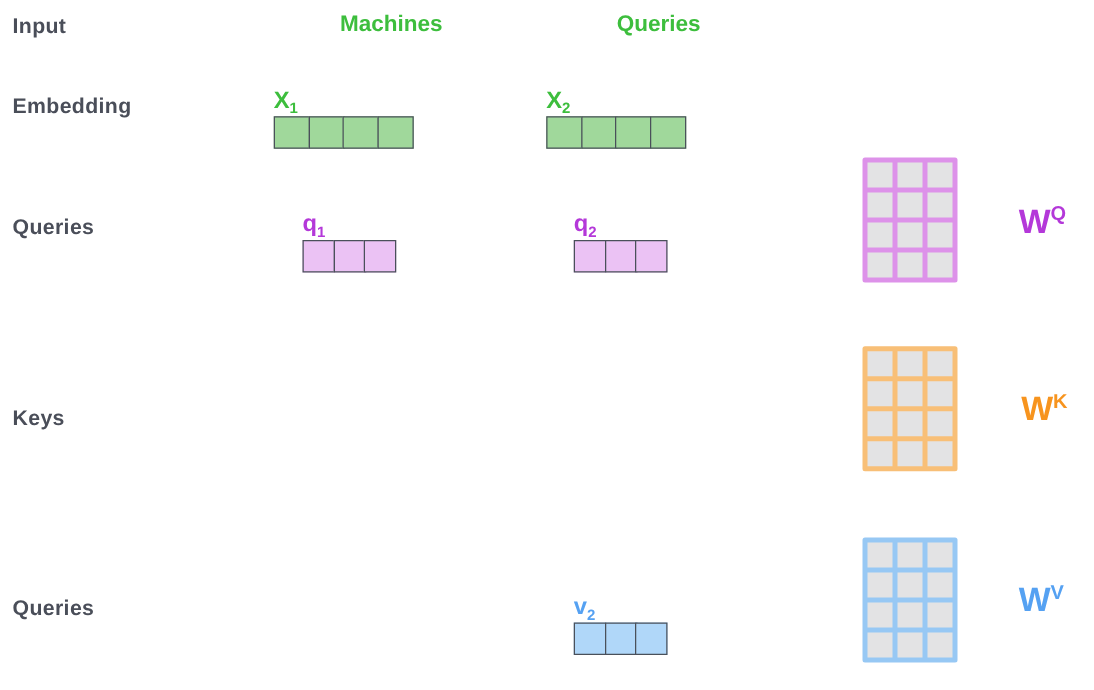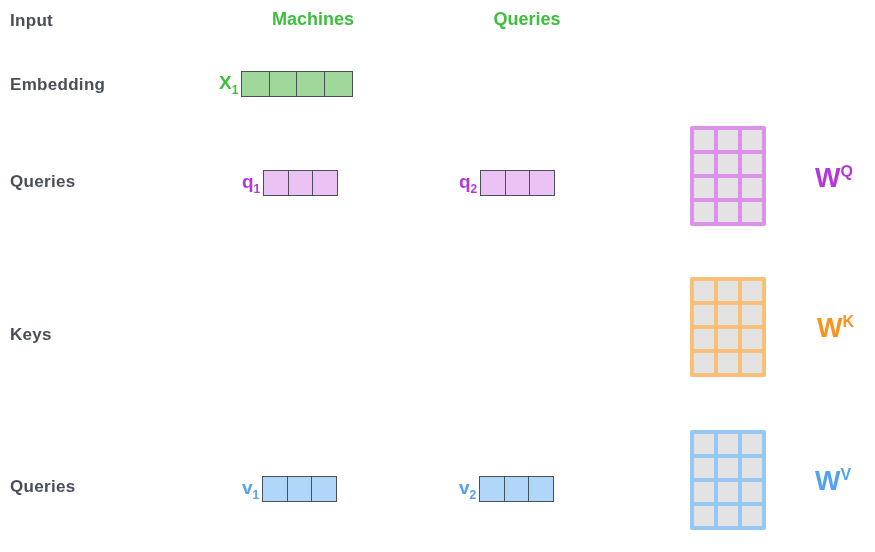--- a/index.html
+++ b/index.html
@@ -17,21 +17,21 @@
   #lbl-keys{top:325px}
   #lbl-values{top:477px}
 
   .token-header{
     position:absolute;top:9px;width:120px;text-align:center;
     font-size:18px;font-weight:700;color:var(--green);
   }
   #tok-1{left:253px}
   #tok-2{left:467px}
 
-  .vec-group{position:absolute;display:flex;align-items:center;}
+  .vec-group{position:absolute;display:flex;flex-direction:column;}
   .vlabel{font-weight:700;font-size:19px;line-height:1;margin-right:3px;white-space:nowrap;}
   .vlabel sub{font-size:12px;font-weight:700;}
   .green-t{color:var(--green)}
   .purple-t{color:var(--purple)}
   .orange-t{color:var(--orange)}
   .blue-t{color:var(--blue)}
 
   .vec{display:flex;}
   .vec .cell{
     height:26px;border:1.5px solid var(--vector-border);
@@ -87,47 +87,48 @@
 
   <div class="vec-group" id="vg-x1">
     <span class="vlabel green-t"><span>X</span><sub>1</sub></span>
     <div class="vec w4 green-f">
         <div class="cell"></div>
         <div class="cell"></div>
         <div class="cell"></div>
         <div class="cell"></div>
       </div>
   </div>
+  <div class="vec-group" id="vg-x2">
+    <span class="vlabel green-t"><span>X</span><sub>2</sub></span>
+    <div class="vec w4 green-f">
+        <div class="cell"></div>
+        <div class="cell"></div>
+        <div class="cell"></div>
+        <div class="cell"></div>
+      </div>
+  </div>
 
   <div class="vec-group" id="vg-q1">
     <span class="vlabel purple-t"><span>q</span><sub>1</sub></span>
     <div class="vec w3 purple-f">
         <div class="cell"></div>
         <div class="cell"></div>
         <div class="cell"></div>
       </div>
   </div>
   <div class="vec-group" id="vg-q2">
     <span class="vlabel purple-t"><span>q</span><sub>2</sub></span>
     <div class="vec w3 purple-f">
         <div class="cell"></div>
         <div class="cell"></div>
         <div class="cell"></div>
       </div>
   </div>
 
 
-  <div class="vec-group" id="vg-v1">
-    <span class="vlabel blue-t"><span>v</span><sub>1</sub></span>
-    <div class="vec w3 blue-f">
-        <div class="cell"></div>
-        <div class="cell"></div>
-        <div class="cell"></div>
-      </div>
-  </div>
   <div class="vec-group" id="vg-v2">
     <span class="vlabel blue-t"><span>v</span><sub>2</sub></span>
     <div class="vec w3 blue-f">
         <div class="cell"></div>
         <div class="cell"></div>
         <div class="cell"></div>
       </div>
   </div>
 
   <div class="matrix purple-m" id="matrix-q" style="grid-template-columns: repeat(3, 20px);">

